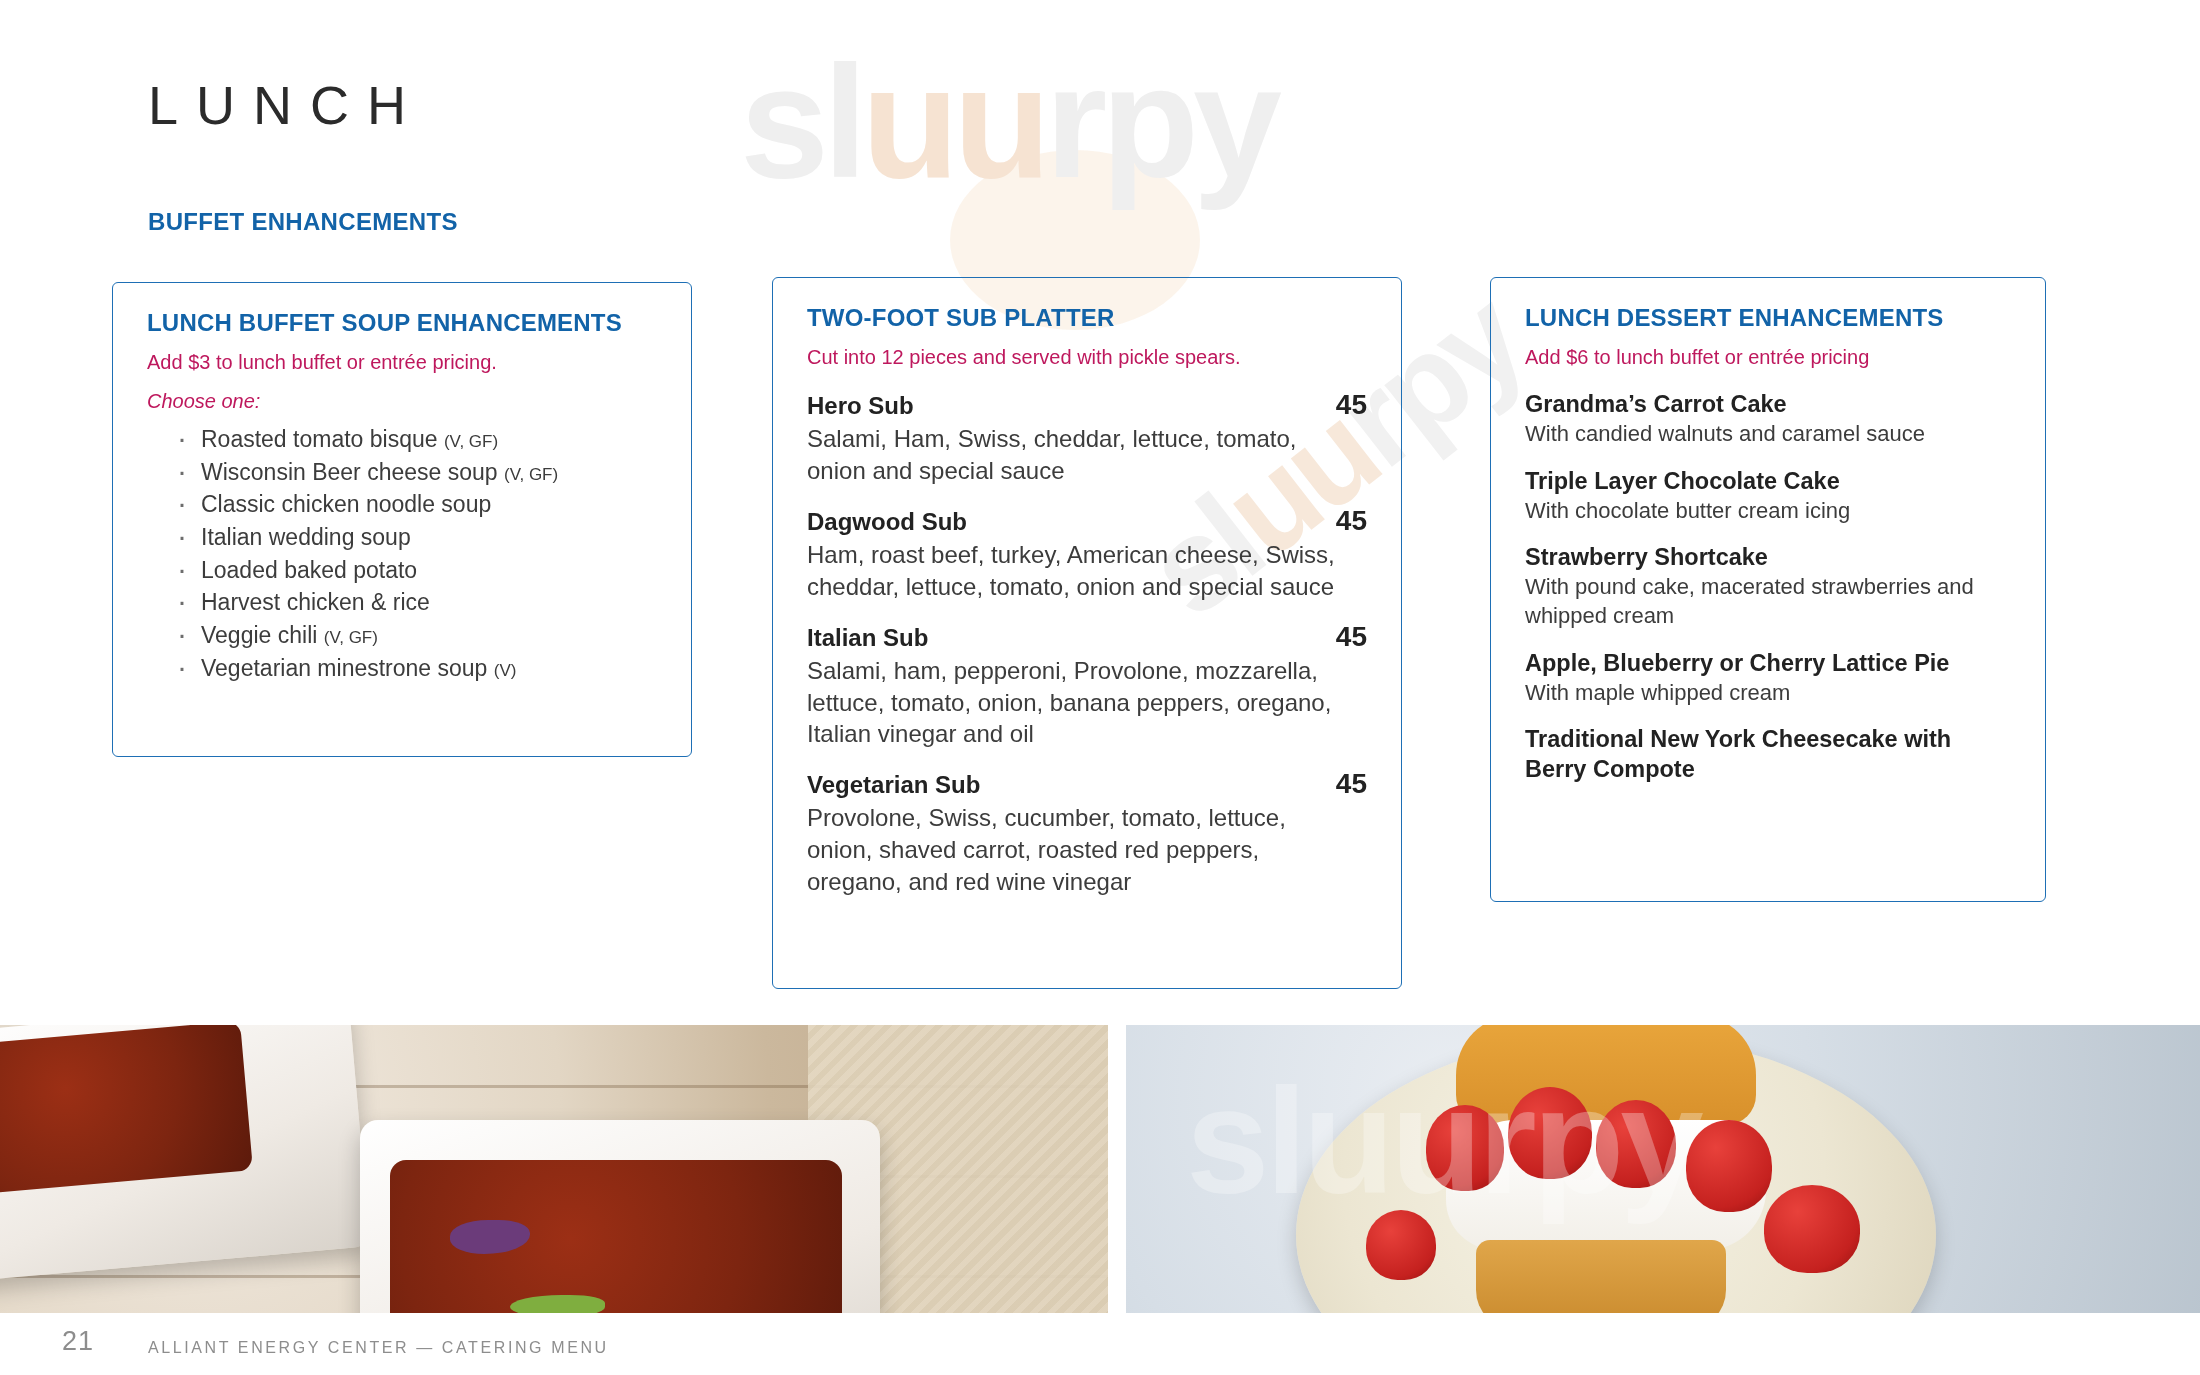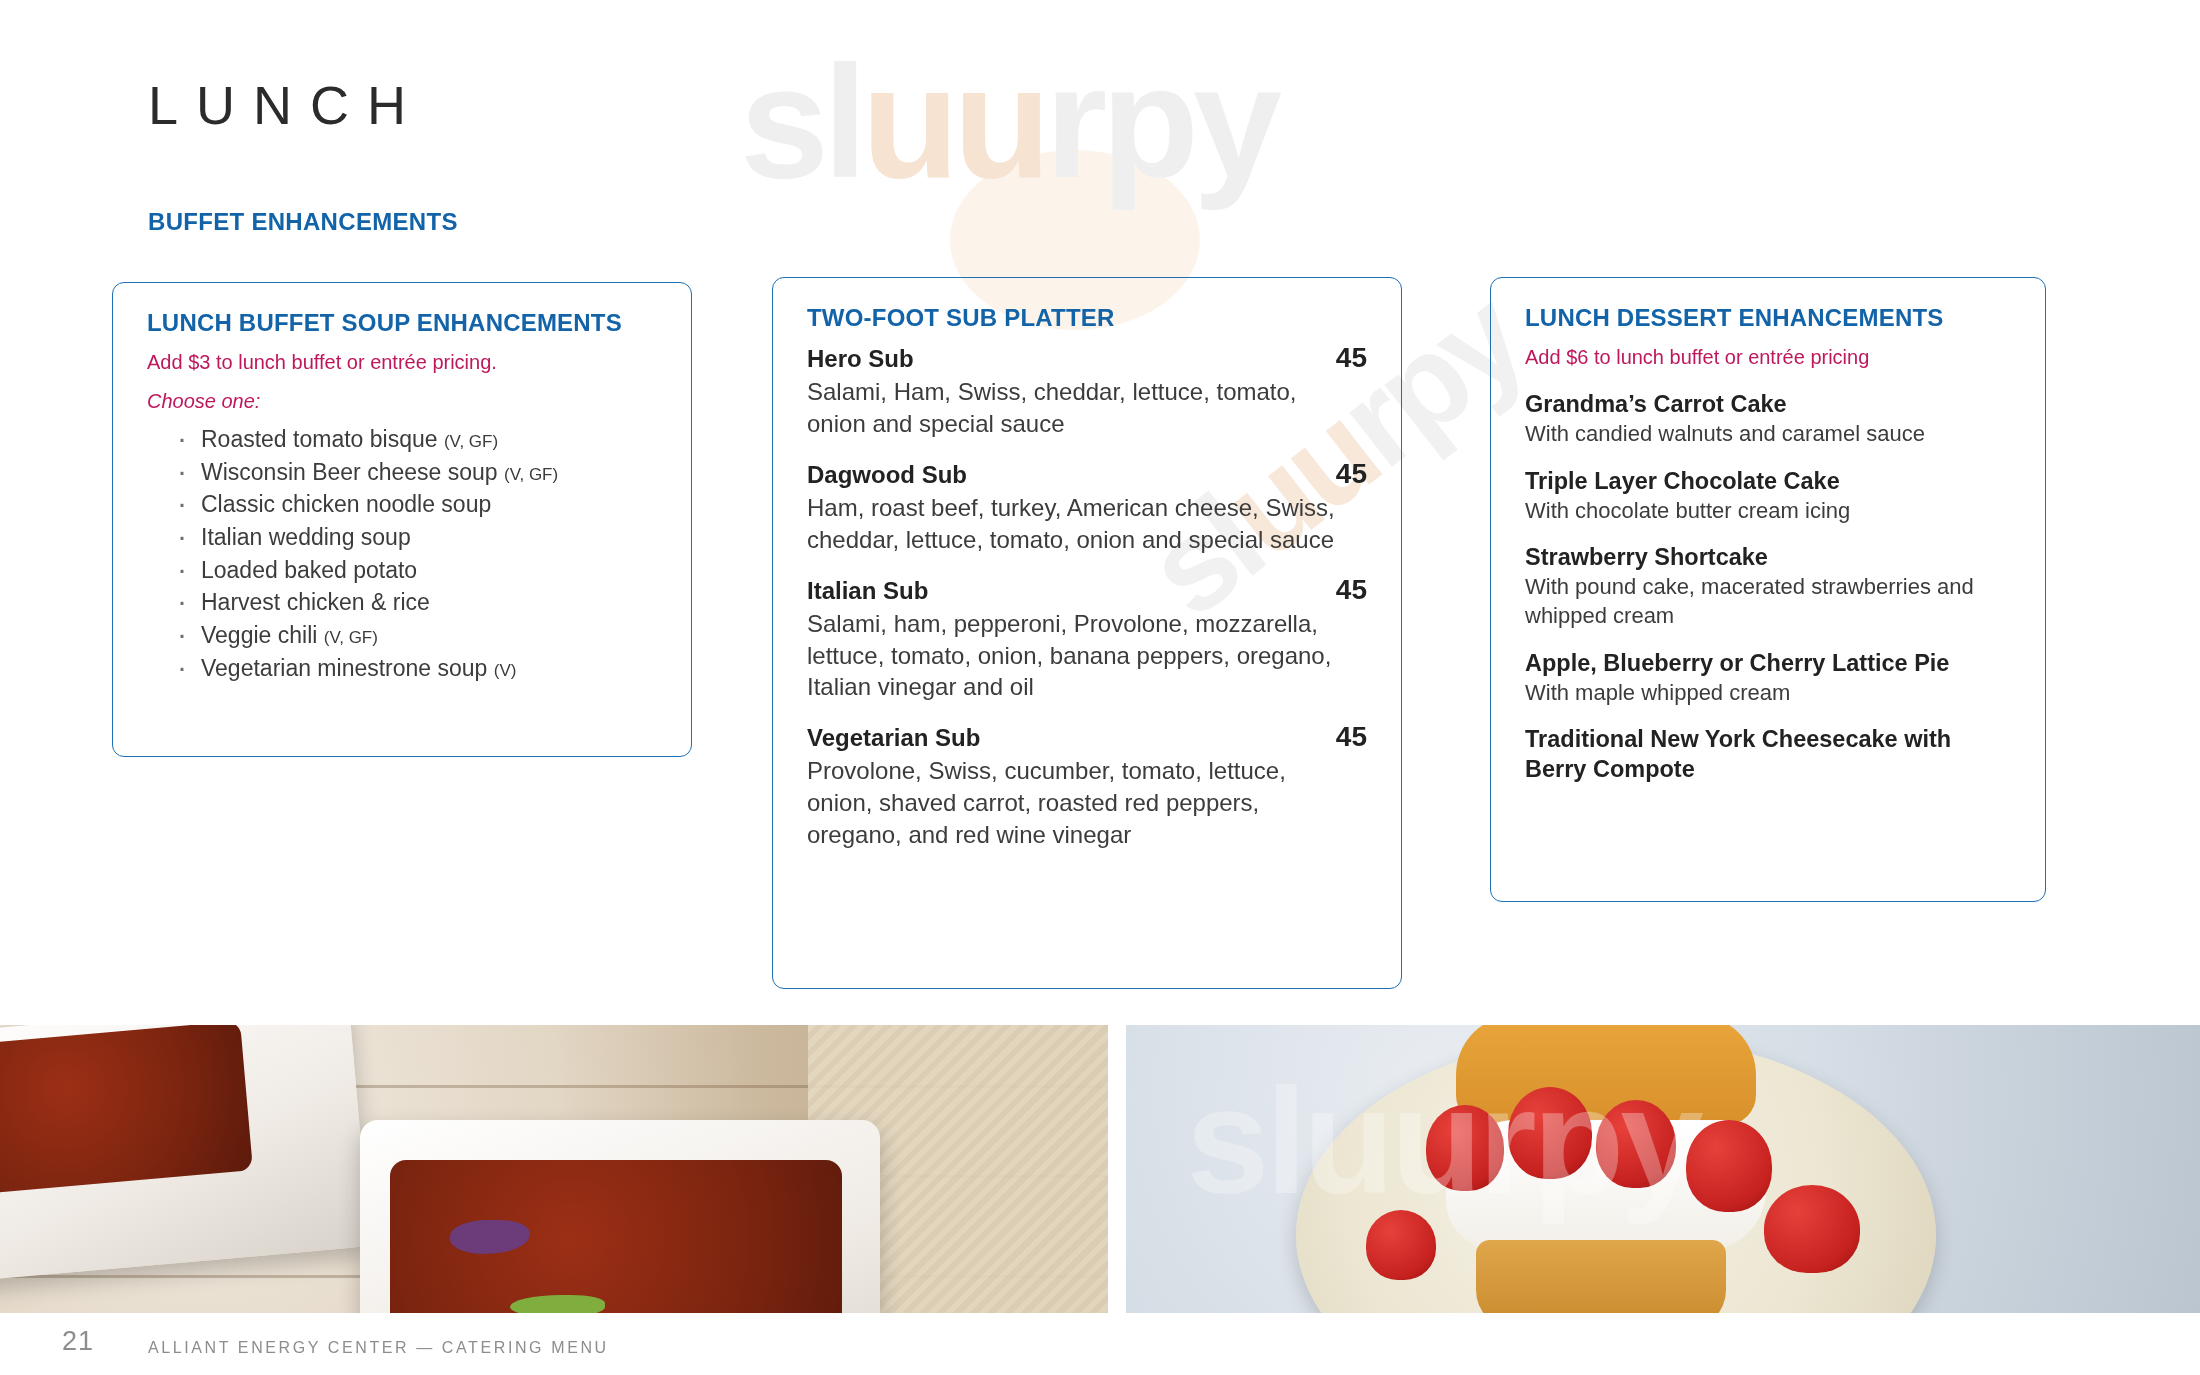--- a/index.html
+++ b/index.html
@@ -78,21 +78,21 @@
     font-size: 24px;
     font-weight: bold;
     color: #1263a8;
     letter-spacing: .3px;
   }
 
   
   .card {
     position: absolute;
     border: 1.6px solid #1e6fb5;
-    border-radius: 12px;
+    border-radius: 6px;
     background: transparent;
     box-sizing: border-box;
   }
   .card-1 { left: 112px;  top: 282px; width: 580px;  height: 475px; }
   .card-2 { left: 772px;  top: 277px; width: 630px;  height: 712px; }
   .card-3 { left: 1490px; top: 277px; width: 556px;  height: 625px; }
 
   .card-inner { padding: 26px 34px; }
 
   .card-head {
@@ -320,20 +320,21 @@
       <li><span>Harvest chicken &amp; rice</span> <span class="tag"></span></li>
       <li><span>Veggie chili</span> <span class="tag">(V, GF)</span></li>
       <li><span>Vegetarian minestrone soup</span> <span class="tag">(V)</span></li>
     </ul>
   </div>
 </div>
 
 <div class="card card-2">
   <div class="card-inner">
     <div class="card-head">TWO-FOOT SUB PLATTER</div>
+    <div class="card-sub" style="margin-bottom:18px;">Cut into 12 pieces and served with pickle spears.</div>
 
     <div class="sub-item">
       <div class="sub-row">
         <span class="sub-name">Hero Sub</span>
         <span class="sub-price">45</span>
       </div>
       <div class="sub-desc">Salami, Ham, Swiss, cheddar, lettuce, tomato, onion and special sauce</div>
     </div>
 
     <div class="sub-item">

